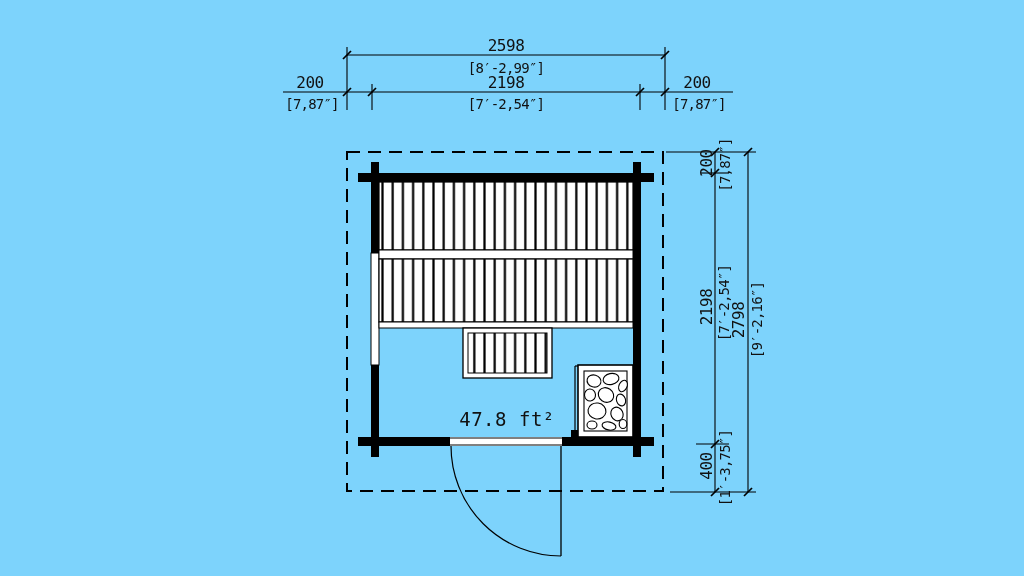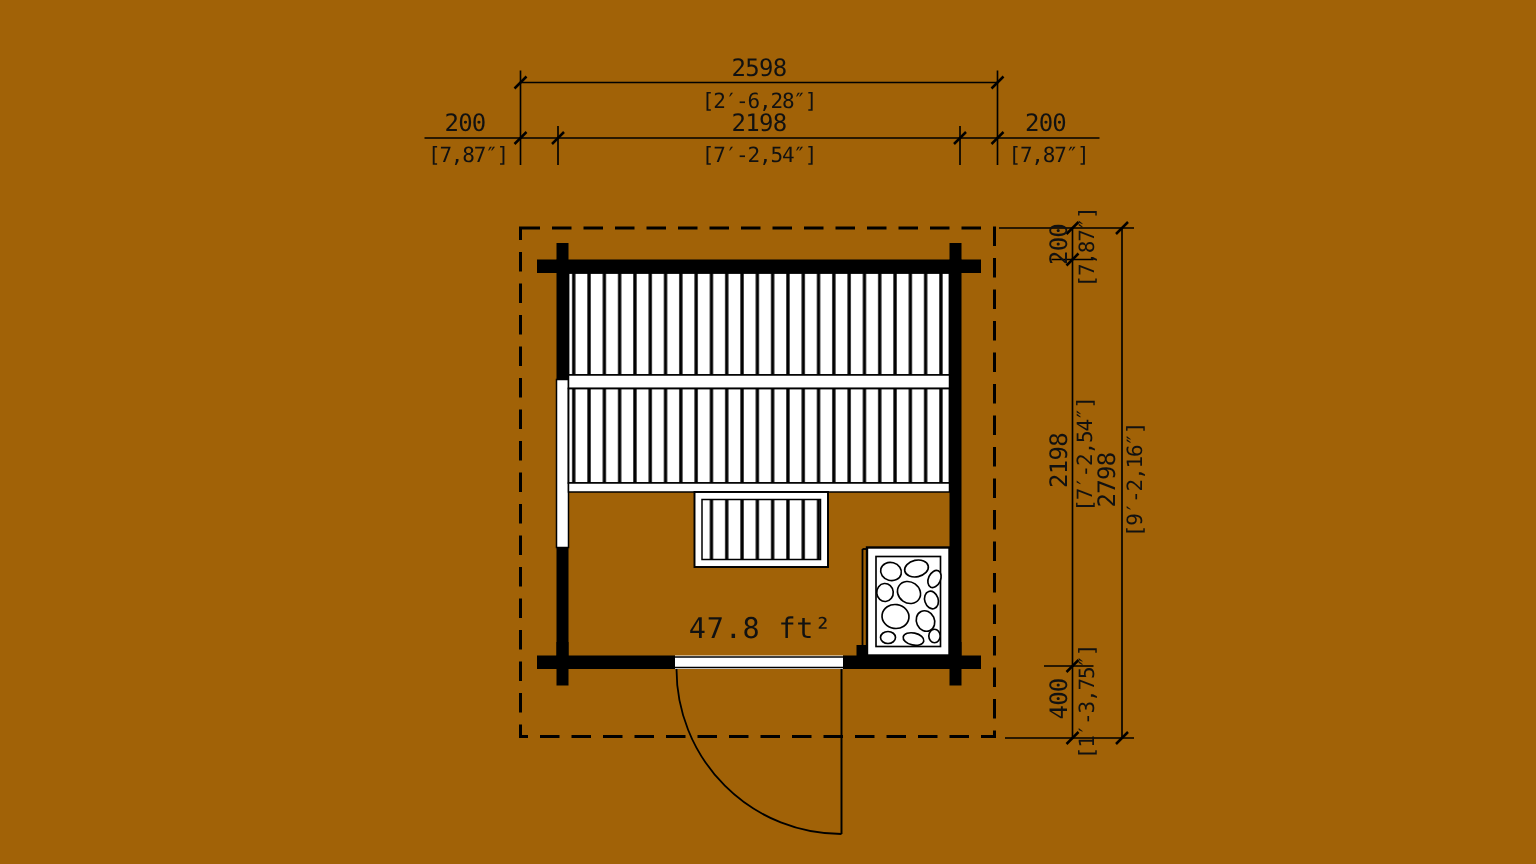--- a/index.html
+++ b/index.html
@@ -1,17 +1,17 @@
 <!DOCTYPE html>
 <html><head>
 <meta charset="utf-8">
 <style>
   html,body{margin:0;padding:0;background:#ffffff;}
   #stage{
-    position:relative;width:1024px;height:576px;background:#a16207;overflow:hidden;
+    position:relative;width:1024px;height:576px;background:#7dd3fc;overflow:hidden;
     font-family:"DejaVu Sans Mono", monospace;color:#111;
   }
   #plan-svg{position:absolute;left:0;top:0;}
   .htext{position:absolute;transform:translate(-50%,-50%);white-space:nowrap;}
   .vtext{position:absolute;transform:translate(-50%,-50%) rotate(-90deg);white-space:nowrap;}
   .dim-num{font-size:16px;letter-spacing:-0.5px;}
   .dim-imp{font-size:14px;letter-spacing:-0.8px;}
   .area-label{font-size:19px;letter-spacing:0.5px;}
 </style>
 </head>
@@ -116,21 +116,21 @@
         <line x1="711" y1="177" x2="719" y2="169"></line>
         <line x1="711" y1="448" x2="719" y2="440"></line>
         <line x1="711" y1="496" x2="719" y2="488"></line>
         <line x1="744" y1="156" x2="752" y2="148"></line>
         <line x1="744" y1="496" x2="752" y2="488"></line>
       </g>
     </g>
   </svg>
 
   <div class="htext dim-num" style="left:506px;top:45px;">2598</div>
-  <div class="htext dim-imp" style="left:506px;top:68px;">[2′-6,28″]</div>
+  <div class="htext dim-imp" style="left:506px;top:68px;">[8′-2,99″]</div>
   <div class="htext dim-num" style="left:310px;top:82px;">200</div>
   <div class="htext dim-imp" style="left:312px;top:104px;">[7,87″]</div>
   <div class="htext dim-num" style="left:506px;top:82px;">2198</div>
   <div class="htext dim-imp" style="left:506px;top:104px;">[7′-2,54″]</div>
   <div class="htext dim-num" style="left:697px;top:82px;">200</div>
   <div class="htext dim-imp" style="left:699px;top:104px;">[7,87″]</div>
 
   <div class="vtext dim-num" style="left:706px;top:163px;">200</div>
   <div class="vtext dim-imp" style="left:725px;top:165px;">[7,87″]</div>
   <div class="vtext dim-num" style="left:706px;top:307px;">2198</div>

